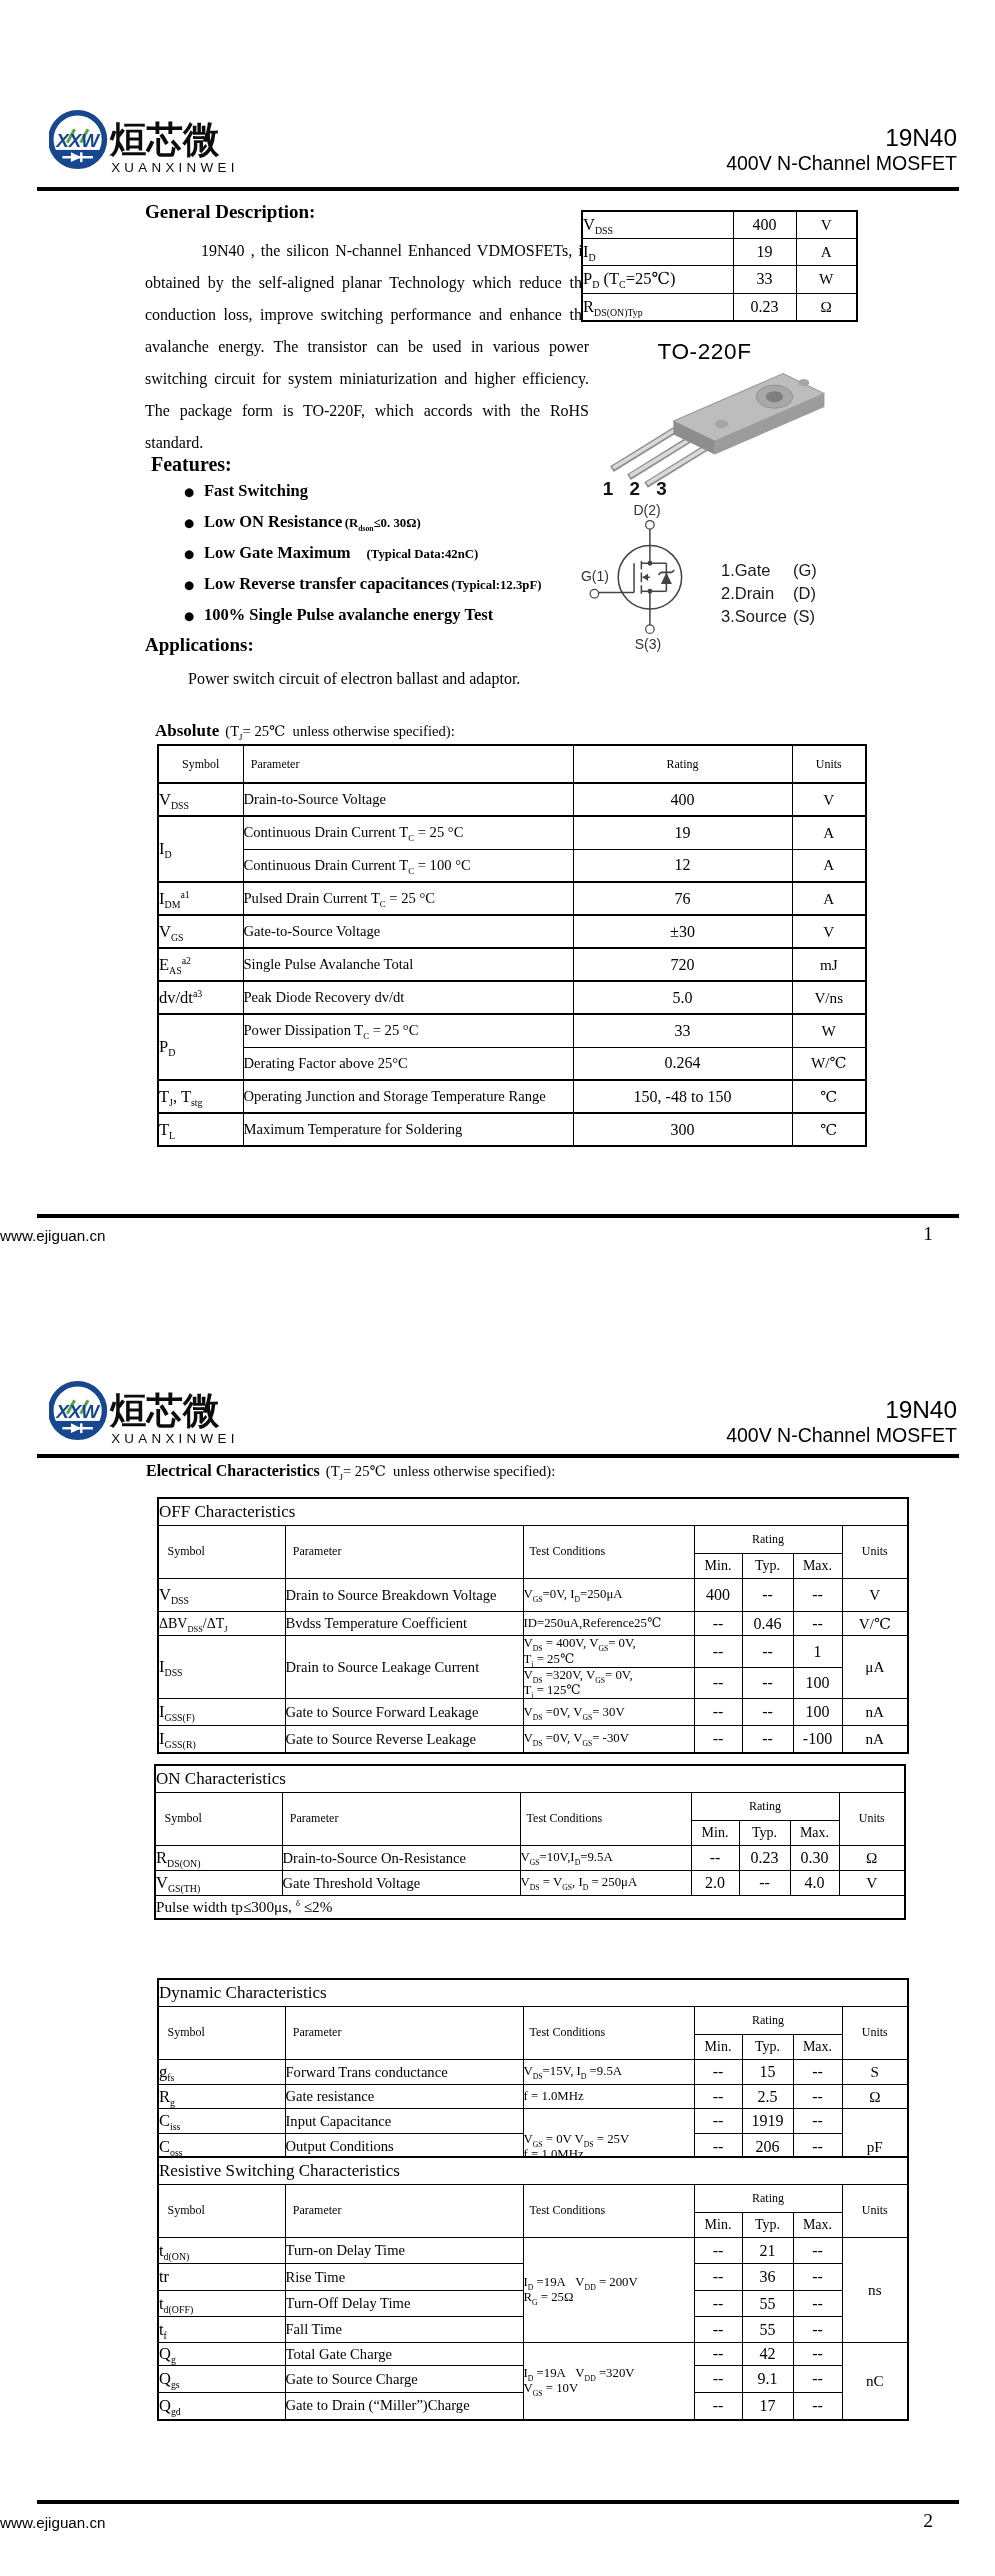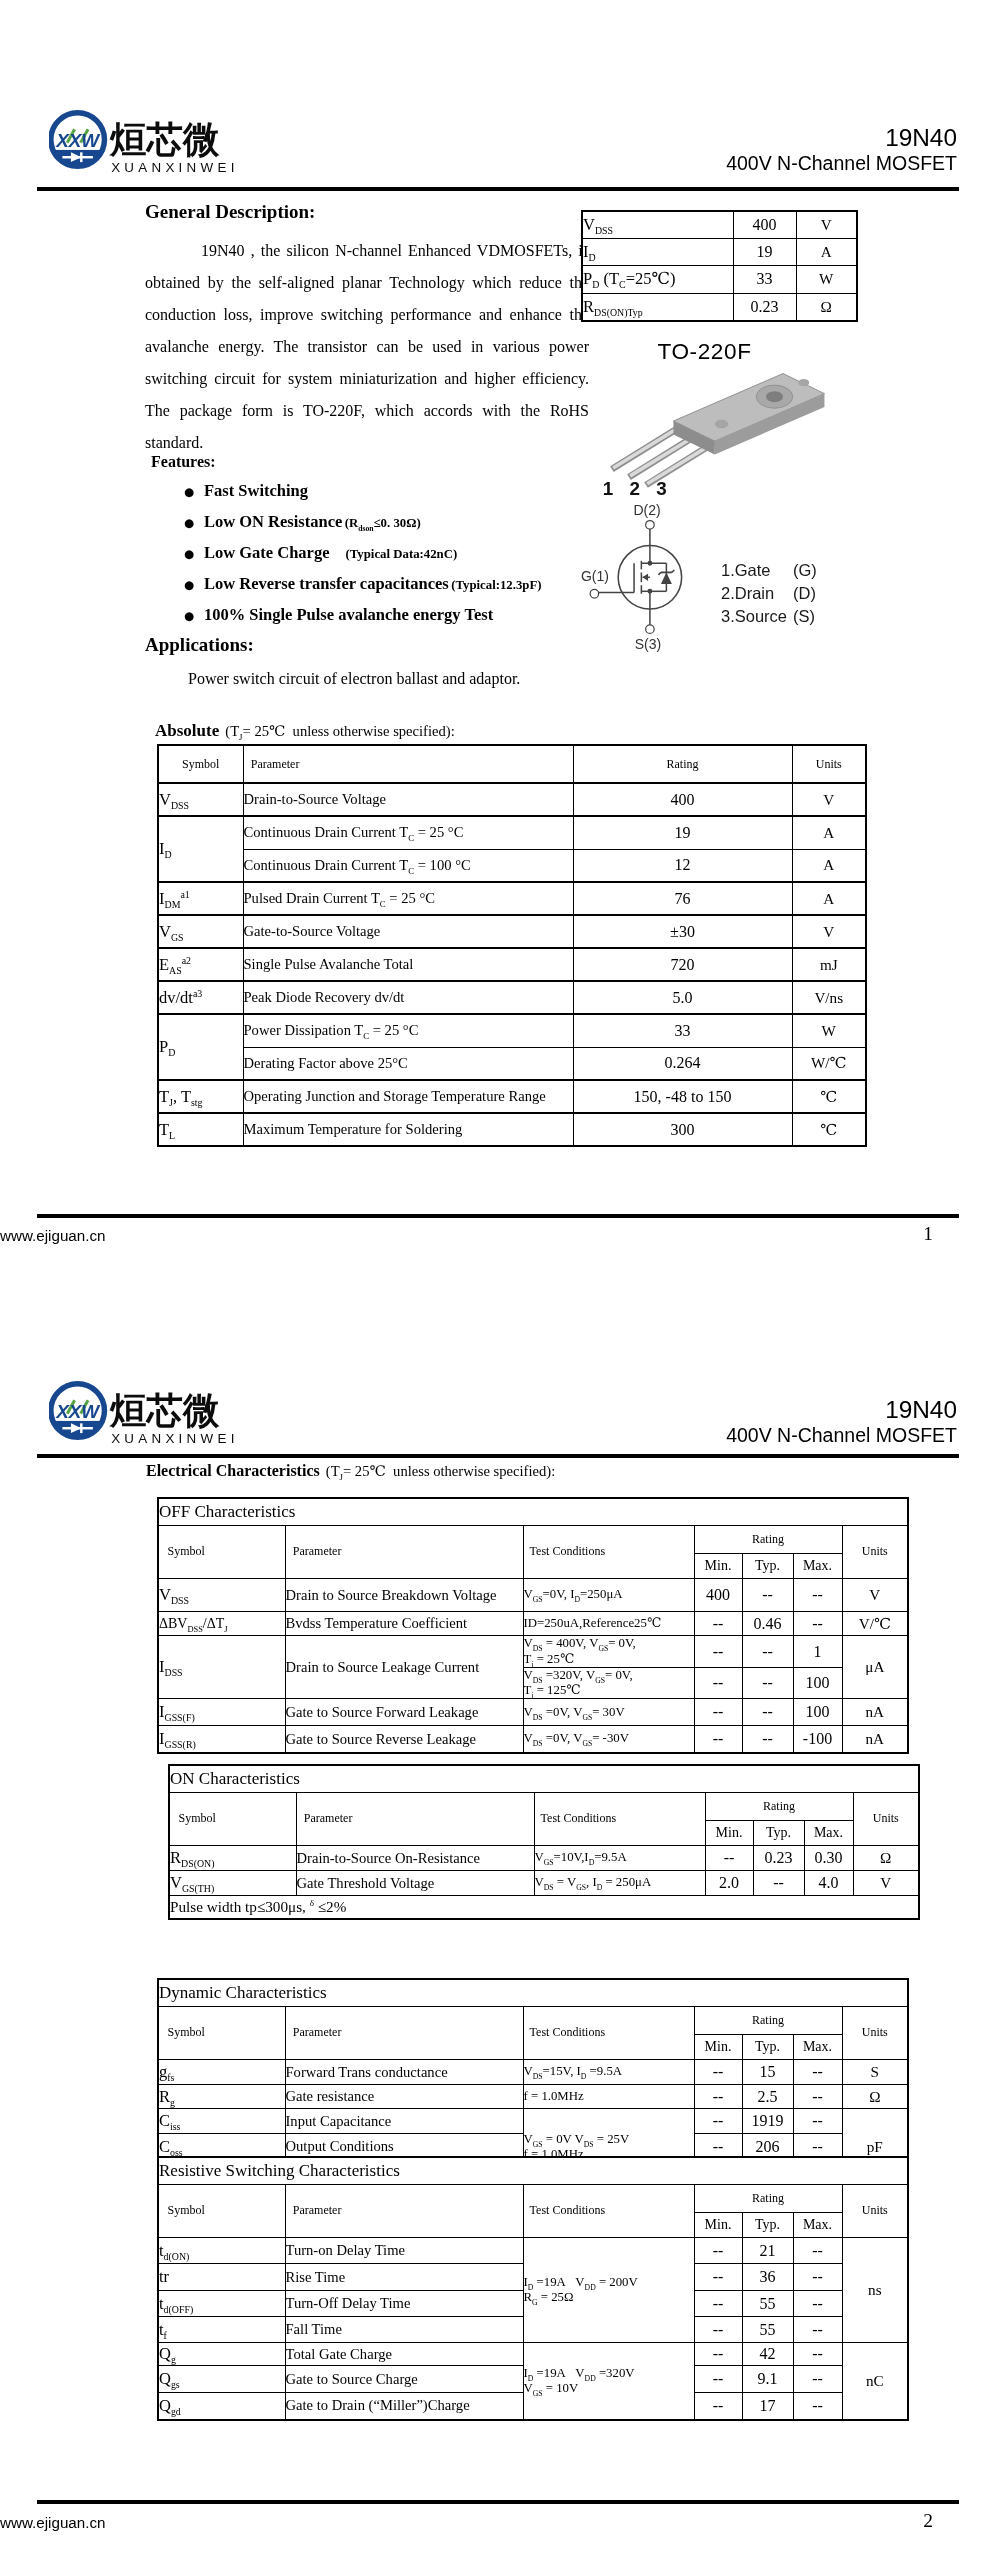--- a/index.html
+++ b/index.html
@@ -183,35 +183,35 @@
     <div class="legend-row">
       <span class="legend-name">2.Drain</span>
       <span>(D)</span>
     </div>
     <div class="legend-row">
       <span class="legend-name">3.Source</span>
       <span>(S)</span>
     </div>
   </div>
 
-  <div class="ab sec-h" style="left:151px;top:453px;font-size:16px">Features:</div>
+  <div class="ab sec-h" style="left:151px;top:453px;font-size:20px">Features:</div>
   <div class="ab" style="left:184px;top:481px">
     <div class="feat-item">
       <span class="bullet">●</span>
       <span class="feat-main">Fast Switching</span>
       <span class="feat-note"></span>
     </div>
     <div class="feat-item">
       <span class="bullet">●</span>
       <span class="feat-main">Low ON Resistance</span>
       <span class="feat-note">(R<sub>dson</sub>≤0. 30Ω)</span>
     </div>
     <div class="feat-item">
       <span class="bullet">●</span>
-      <span class="feat-main">Low Gate Charge</span>
+      <span class="feat-main">Low Gate Maximum</span>
       <span class="feat-note" style="margin-left:16px">(Typical Data:42nC)</span>
     </div>
     <div class="feat-item">
       <span class="bullet">●</span>
       <span class="feat-main">Low Reverse transfer capacitances</span>
       <span class="feat-note">(Typical:12.3pF)</span>
     </div>
     <div class="feat-item">
       <span class="bullet">●</span>
       <span class="feat-main">100% Single Pulse avalanche energy Test</span>
@@ -417,21 +417,21 @@
         <td class="par">Gate to Source Reverse Leakage</td>
         <td class="cond">V<sub>DS</sub> =0V, V<sub>GS</sub>= -30V</td>
         <td class="num">--</td>
         <td class="num">--</td>
         <td class="num">-100</td>
         <td class="unit">nA</td>
       </tr>
     </tbody>
   </table>
 
-  <table class="t t2" style="left:168px;top:1764px;width:750px">
+  <table class="t t2" style="left:154px;top:1764px;width:750px">
     <colgroup>
         <col style="width:127px">
         <col style="width:238px">
         <col style="width:171px">
         <col style="width:48px">
         <col style="width:51px">
         <col style="width:49px">
         <col style="width:66px">
       </colgroup>
     <tbody>

